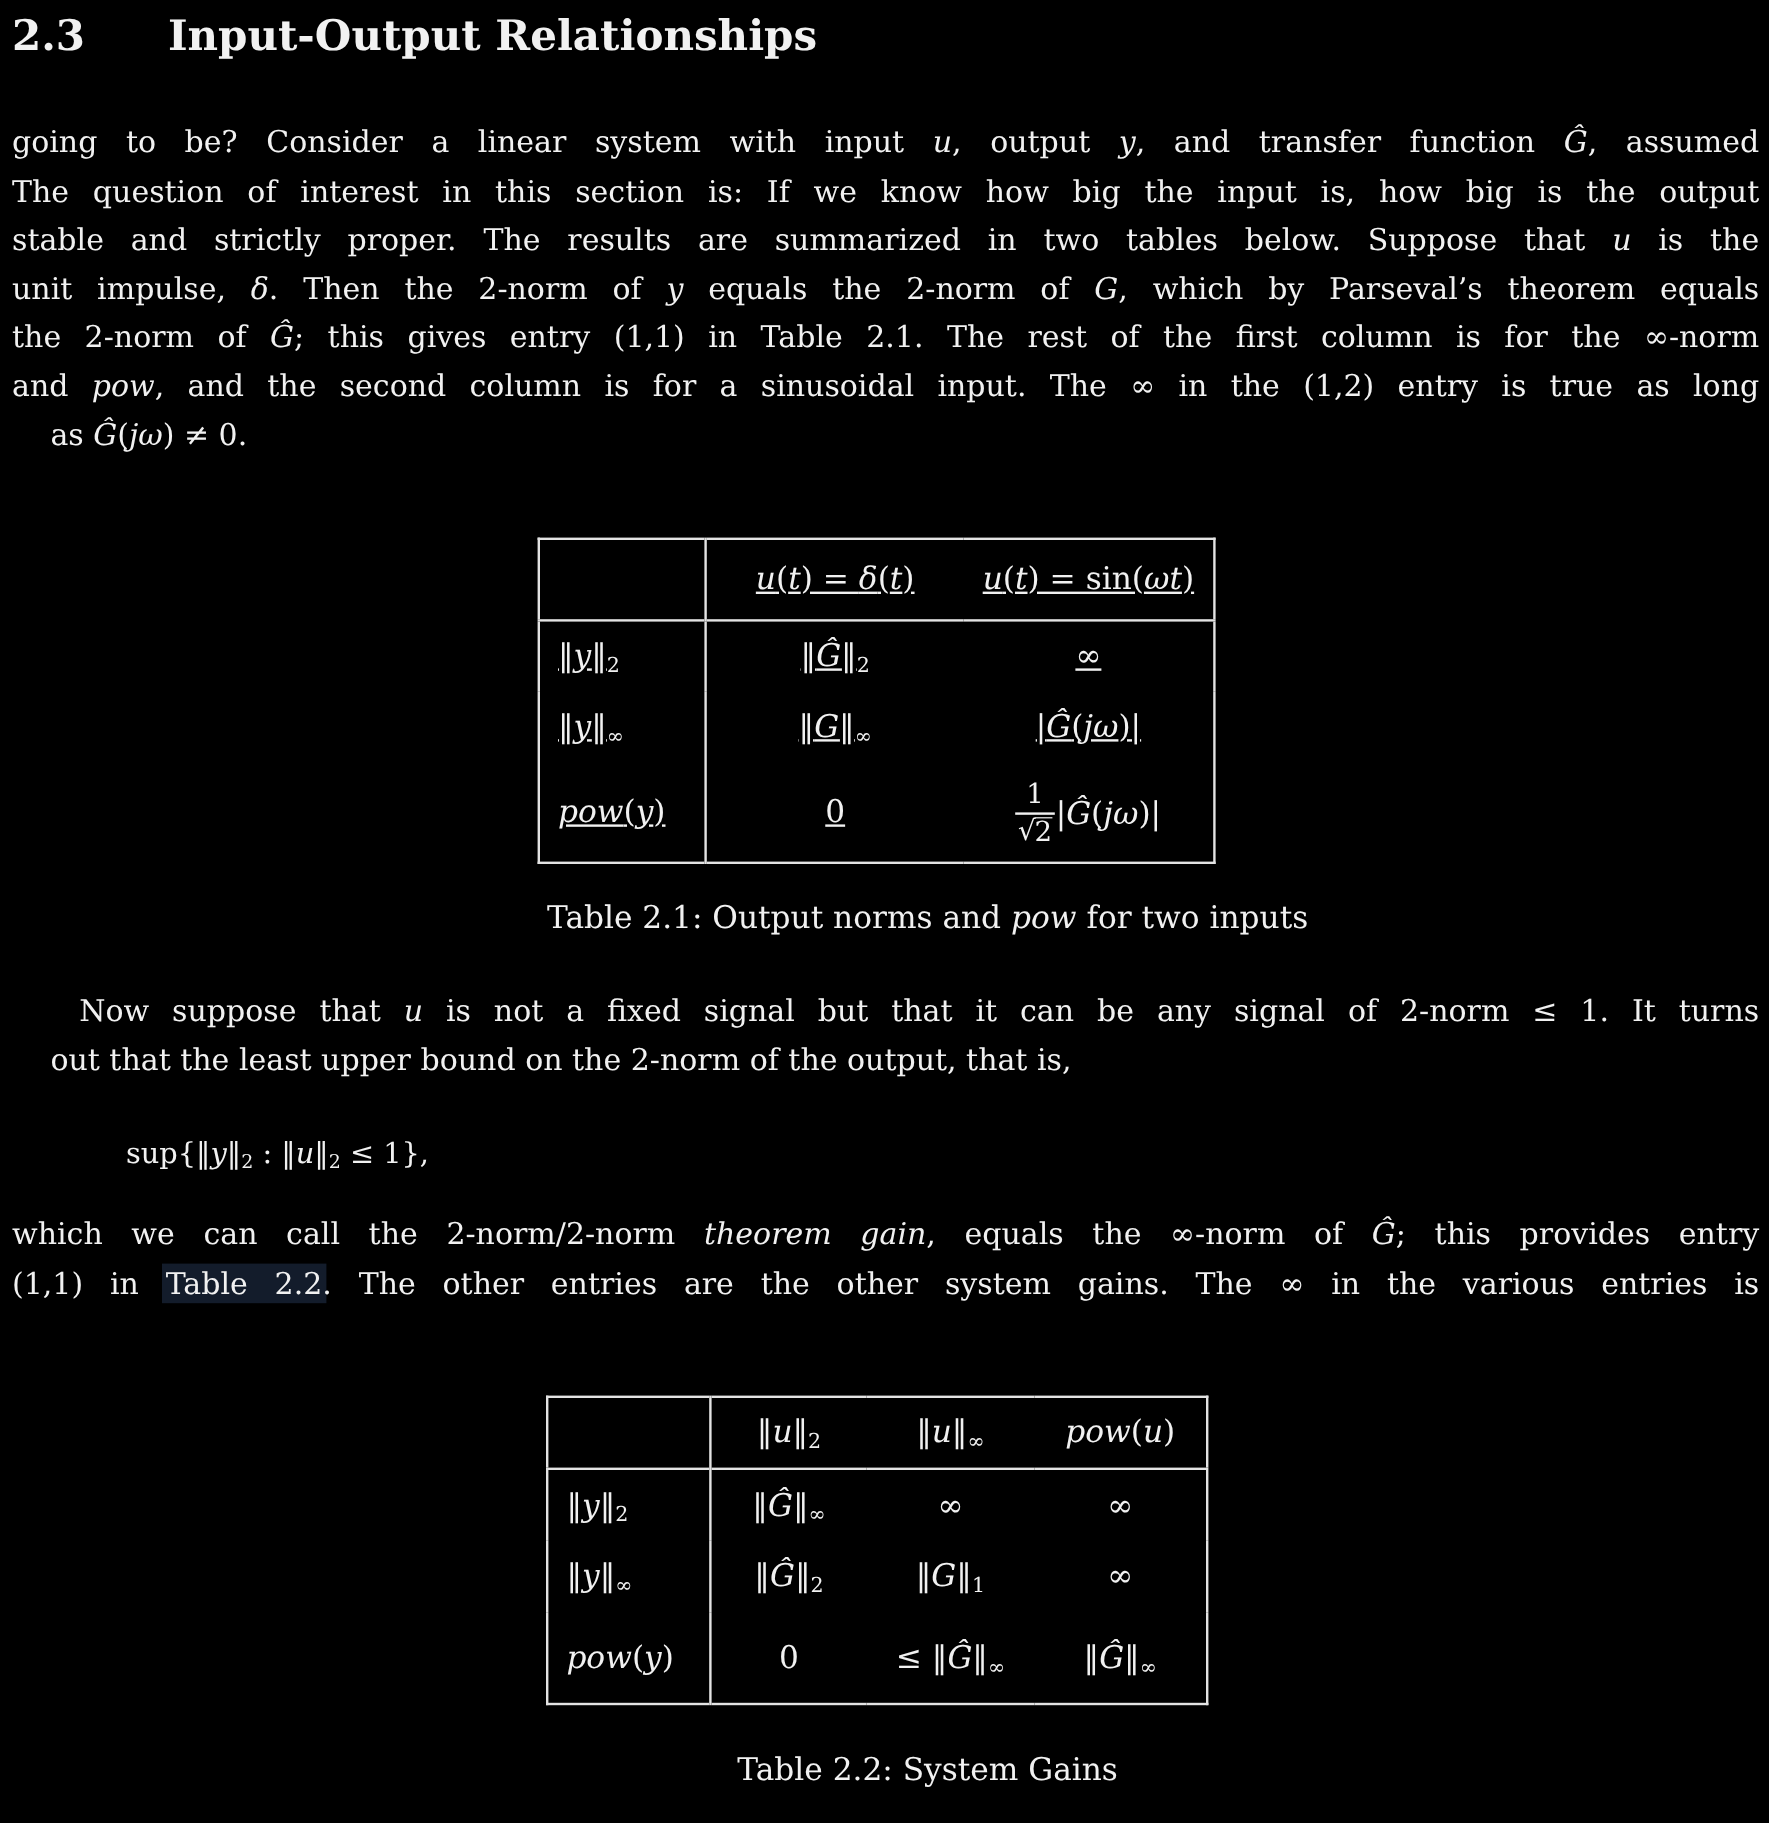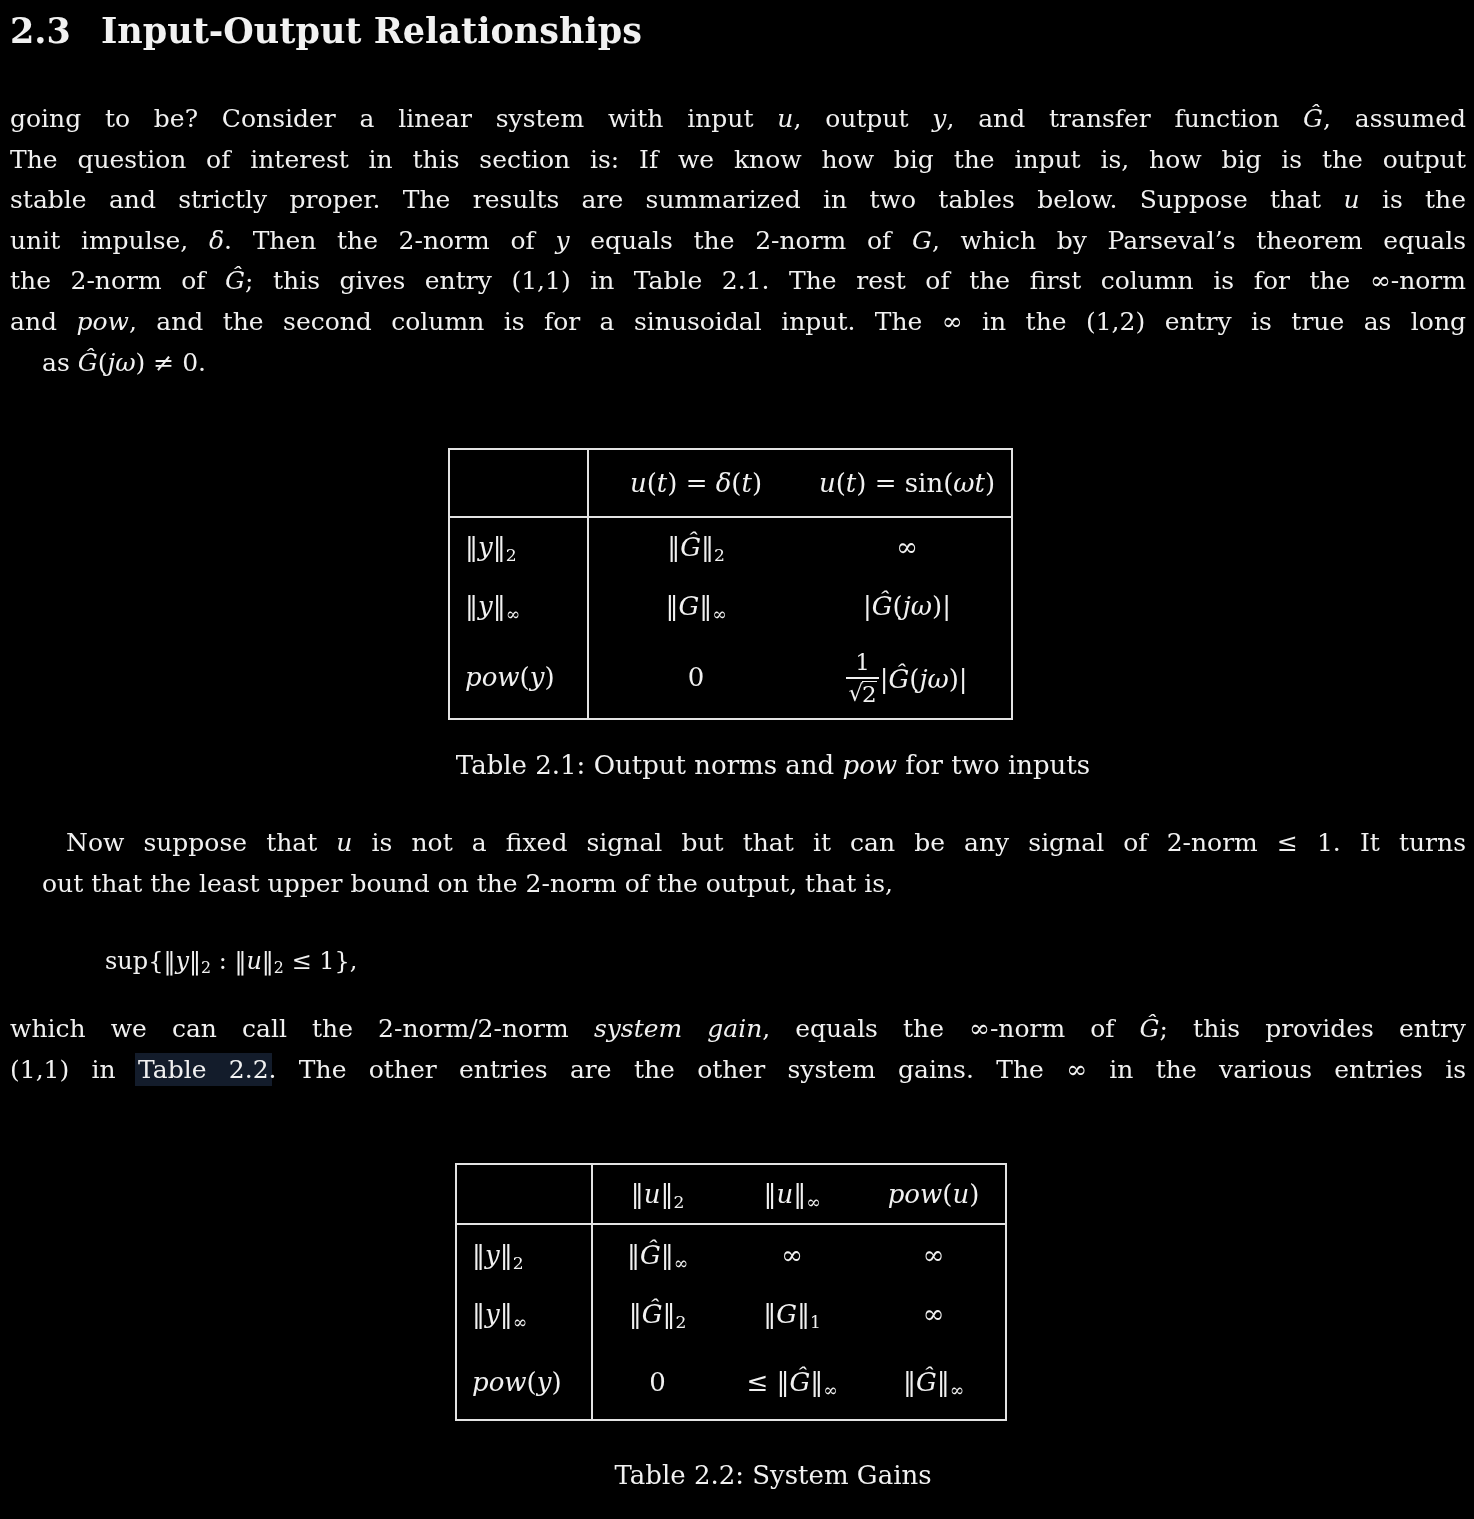--- a/index.html
+++ b/index.html
@@ -16,21 +16,21 @@
     color:var(--fg);
     font-family:"DejaVu Serif","Liberation Serif",serif;
     font-size:25px;
     overflow:hidden;
   }
   i{font-style:italic;}
   sub{font-size:0.66em;line-height:0;vertical-align:-0.28em;}
 
   .heading{
     position:absolute;left:10px;top:10px;
-    display:flex;gap:30px;
+    display:flex;gap:69px;
     font-weight:bold;font-size:35px;line-height:1.2;
   }
 
   .para{position:absolute;left:10px;width:1456px;}
   #para1{top:99px;}
   #para2{top:823px;}
   #para3{top:1009px;}
   .tline{
     display:block;
     line-height:40.6px;
@@ -48,21 +48,21 @@
   .tablewrap{position:absolute;}
   #tbl1wrap{left:448px;top:448px;}
   #tbl2wrap{left:455px;top:1163px;}
 
   table.mtable{
     border-collapse:collapse;
     table-layout:fixed;
     border:2px solid var(--border);
     color:var(--fg);
   }
-  #tbl1{width:563px;}
+  #tbl1{width:563px;text-decoration:underline;}
   #tbl2{width:550px;}
   .mtable th,.mtable td{
     font-weight:normal;
     text-align:center;
     vertical-align:middle;
     padding:0 4px;
     font-size:26px;
     overflow:visible;
   }
   .mtable .lbl{
@@ -173,21 +173,21 @@
   <div class="caption" id="cap1">Table 2.1: Output norms and <i>pow</i> for two inputs</div>
 
   <div class="para" id="para2">
     <span class="tline indent">Now suppose that <i>u</i> is not a fixed signal but that it can be any signal of 2-norm ≤ 1. It turns</span>
     <span class="tline endline">out that the least upper bound on the 2-norm of the output, that is,</span>
   </div>
 
   <div class="equation">sup{‖<i>y</i>‖<sub>2</sub> : ‖<i>u</i>‖<sub>2</sub> ≤ 1},</div>
 
   <div class="para" id="para3">
-    <span class="tline">which we can call the 2-norm/2-norm <i>system gain</i>, equals the ∞-norm of <i>Ĝ</i>; this provides entry</span>
+    <span class="tline">which we can call the 2-norm/2-norm <i>theorem gain</i>, equals the ∞-norm of <i>Ĝ</i>; this provides entry</span>
     <span class="tline">(1,1) in <span class="link-hl">Table 2.2</span>. The other entries are the other system gains. The ∞ in the various entries is</span>
   </div>
 
   <div class="tablewrap" id="tbl2wrap">
     <table class="mtable" id="tbl2">
       <colgroup>
           <col style="width:136px">
           <col style="width:130px">
           <col style="width:140px">
           <col style="width:144px">

